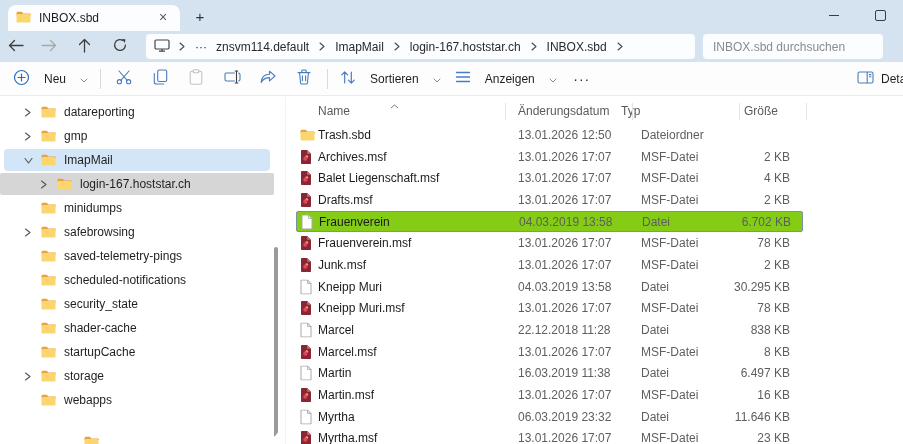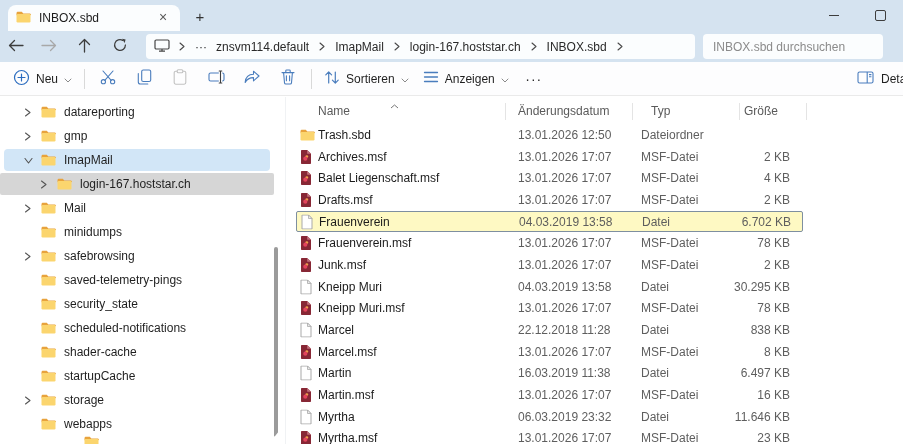--- a/index.html
+++ b/index.html
@@ -34,21 +34,21 @@
   .search input{
     width:100%;height:100%;border:none;background:transparent;outline:none;padding:0 10px;box-sizing:border-box;
     font-family:inherit;font-size:12px;color:#1f1f1f;
   }
   .search input::placeholder{color:#8b8b8b;}
   
   .toolbar{
     position:absolute;left:0;top:62px;right:0;height:34px;background:#fdfdfe;border-bottom:1px solid #eaeaea;
     display:flex;align-items:center;padding-left:6px;box-sizing:border-box;
   }
-  .tb-btn{height:29px;display:flex;align-items:center;gap:6px;padding:0 7px;border-radius:4px;color:#1f1f1f;}
+  .tb-btn{height:29px;display:flex;align-items:center;gap:14px;padding:0 7px;border-radius:4px;color:#1f1f1f;}
   .tb-icon-btn{width:36px;height:29px;display:flex;align-items:center;justify-content:center;border-radius:4px;}
   .tb-sep{width:1px;height:20px;background:#d9d9d9;margin:0 5px;}
   .tb-more{font-size:14px;letter-spacing:1px;color:#2a2a2a;}
   .tb-details{position:absolute;left:857px;top:0;height:34px;display:flex;align-items:center;gap:7px;}
   
   .main{position:absolute;left:0;top:97px;right:0;bottom:0;background:#fff;}
   .splitter{position:absolute;left:285px;top:0;bottom:0;width:1px;background:#f0f2f4;}
   
   .sidebar{position:absolute;left:0;top:0;bottom:0;width:284px;overflow:hidden;border-radius:29px;}
   .tree{position:absolute;left:0;top:3px;right:0;}
@@ -63,21 +63,21 @@
   .side-thumb{position:absolute;left:274px;top:150px;width:4px;height:192px;background:#9b9b9b;border-radius:2px;}
   .partial-folder{position:absolute;left:84px;top:339px;}
   
   .filelist{position:absolute;left:290px;top:0;right:0;bottom:0;overflow:hidden;}
   .list-header{position:absolute;left:0;top:3px;right:0;height:22px;color:#5a5a5a;}
   .hcell{position:absolute;top:4px;white-space:nowrap;}
   .hsep{position:absolute;top:3px;width:1px;height:17px;background:#e4e4e4;}
   .sort-ind{position:absolute;top:-2px;}
   .rows{position:absolute;left:0;top:27px;right:0;}
   .row{position:relative;height:21.7px;margin-left:6px;width:507px;box-sizing:border-box;border-radius:2px;}
-  .row.selected{background:#fef9c3;border:1px solid #7e8fa0;}
+  .row.selected{background:#84cc16;border:1px solid #7e8fa0;}
   .cell{position:absolute;top:50%;transform:translateY(-50%);white-space:nowrap;}
   .cell-icon{left:4px;display:flex;align-items:center;}
   .cell-name{left:22px;color:#1b1b1b;}
   .cell-date{left:222px;color:#5e5e5e;}
   .cell-type{left:345px;color:#5e5e5e;}
   .cell-size{left:410px;width:84px;text-align:right;color:#5e5e5e;}
 </style>
 </head>
 <body>
 
@@ -299,86 +299,72 @@
           </span>
           <span class="t-folder">
             <svg width="15" height="12" viewBox="0 0 15 12">
               <path d="M.5 3.4V2.2C.5 1.4 1.1.8 1.9.8h3.9l1.5 1.6h6.3c.7 0 1.3.6 1.3 1.3v.4H.5z" fill="#e8a33d"></path>
               <rect x=".5" y="3" width="14" height="8.5" rx="1.2" fill="#fbd56e"></rect>
             </svg>
           </span>
           <span class="t-label">login-167.hoststar.ch</span>
         </div>
         <div class="tree-item">
+          <span class="twisty"></span>
+          <span class="t-folder">
+            <svg width="15" height="12" viewBox="0 0 15 12">
+              <path d="M.5 3.4V2.2C.5 1.4 1.1.8 1.9.8h3.9l1.5 1.6h6.3c.7 0 1.3.6 1.3 1.3v.4H.5z" fill="#e8a33d"></path>
+              <rect x=".5" y="3" width="14" height="8.5" rx="1.2" fill="#fbd56e"></rect>
+            </svg>
+          </span>
+          <span class="t-label">minidumps</span>
+        </div>
+        <div class="tree-item">
           <span class="twisty">
             <svg width="7" height="9" viewBox="0 0 7 9">
               <path d="M1.5 1 6 4.5 1.5 8" fill="none" stroke="#555" stroke-width="1.1" stroke-linecap="round" stroke-linejoin="round"></path>
             </svg>
           </span>
           <span class="t-folder">
             <svg width="15" height="12" viewBox="0 0 15 12">
               <path d="M.5 3.4V2.2C.5 1.4 1.1.8 1.9.8h3.9l1.5 1.6h6.3c.7 0 1.3.6 1.3 1.3v.4H.5z" fill="#e8a33d"></path>
               <rect x=".5" y="3" width="14" height="8.5" rx="1.2" fill="#fbd56e"></rect>
             </svg>
           </span>
-          <span class="t-label">Mail</span>
+          <span class="t-label">safebrowsing</span>
         </div>
         <div class="tree-item">
           <span class="twisty"></span>
           <span class="t-folder">
             <svg width="15" height="12" viewBox="0 0 15 12">
               <path d="M.5 3.4V2.2C.5 1.4 1.1.8 1.9.8h3.9l1.5 1.6h6.3c.7 0 1.3.6 1.3 1.3v.4H.5z" fill="#e8a33d"></path>
               <rect x=".5" y="3" width="14" height="8.5" rx="1.2" fill="#fbd56e"></rect>
             </svg>
           </span>
-          <span class="t-label">minidumps</span>
-        </div>
-        <div class="tree-item">
-          <span class="twisty">
-            <svg width="7" height="9" viewBox="0 0 7 9">
-              <path d="M1.5 1 6 4.5 1.5 8" fill="none" stroke="#555" stroke-width="1.1" stroke-linecap="round" stroke-linejoin="round"></path>
-            </svg>
-          </span>
-          <span class="t-folder">
-            <svg width="15" height="12" viewBox="0 0 15 12">
-              <path d="M.5 3.4V2.2C.5 1.4 1.1.8 1.9.8h3.9l1.5 1.6h6.3c.7 0 1.3.6 1.3 1.3v.4H.5z" fill="#e8a33d"></path>
-              <rect x=".5" y="3" width="14" height="8.5" rx="1.2" fill="#fbd56e"></rect>
-            </svg>
-          </span>
-          <span class="t-label">safebrowsing</span>
+          <span class="t-label">saved-telemetry-pings</span>
         </div>
         <div class="tree-item">
           <span class="twisty"></span>
           <span class="t-folder">
             <svg width="15" height="12" viewBox="0 0 15 12">
               <path d="M.5 3.4V2.2C.5 1.4 1.1.8 1.9.8h3.9l1.5 1.6h6.3c.7 0 1.3.6 1.3 1.3v.4H.5z" fill="#e8a33d"></path>
               <rect x=".5" y="3" width="14" height="8.5" rx="1.2" fill="#fbd56e"></rect>
             </svg>
           </span>
-          <span class="t-label">saved-telemetry-pings</span>
+          <span class="t-label">scheduled-notifications</span>
         </div>
         <div class="tree-item">
           <span class="twisty"></span>
           <span class="t-folder">
             <svg width="15" height="12" viewBox="0 0 15 12">
               <path d="M.5 3.4V2.2C.5 1.4 1.1.8 1.9.8h3.9l1.5 1.6h6.3c.7 0 1.3.6 1.3 1.3v.4H.5z" fill="#e8a33d"></path>
               <rect x=".5" y="3" width="14" height="8.5" rx="1.2" fill="#fbd56e"></rect>
             </svg>
           </span>
           <span class="t-label">security_state</span>
-        </div>
-        <div class="tree-item">
-          <span class="twisty"></span>
-          <span class="t-folder">
-            <svg width="15" height="12" viewBox="0 0 15 12">
-              <path d="M.5 3.4V2.2C.5 1.4 1.1.8 1.9.8h3.9l1.5 1.6h6.3c.7 0 1.3.6 1.3 1.3v.4H.5z" fill="#e8a33d"></path>
-              <rect x=".5" y="3" width="14" height="8.5" rx="1.2" fill="#fbd56e"></rect>
-            </svg>
-          </span>
-          <span class="t-label">scheduled-notifications</span>
         </div>
         <div class="tree-item">
           <span class="twisty"></span>
           <span class="t-folder">
             <svg width="15" height="12" viewBox="0 0 15 12">
               <path d="M.5 3.4V2.2C.5 1.4 1.1.8 1.9.8h3.9l1.5 1.6h6.3c.7 0 1.3.6 1.3 1.3v.4H.5z" fill="#e8a33d"></path>
               <rect x=".5" y="3" width="14" height="8.5" rx="1.2" fill="#fbd56e"></rect>
             </svg>
           </span>
           <span class="t-label">shader-cache</span>
@@ -426,21 +412,21 @@
   </div>
   <div class="splitter"></div>
 
   <div class="filelist">
     <div class="list-header" id="list-header">
         <span class="hcell" style="left: 28px;">Name</span>
         <span class="sort-ind" style="left: 100px;"><svg width="9" height="5" viewBox="0 0 9 5">
             <path d="M1 4 4.5 1 8 4" fill="none" stroke="#777" stroke-width="1"></path>
           </svg></span>
         <span class="hcell" style="left: 228px;">Änderungsdatum</span>
-        <span class="hcell" style="left: 361px;">Typ</span>
+        <span class="hcell" style="left: 331px;">Typ</span>
         <span class="hcell" style="left: 454px;">Größe</span>
         <span class="hsep" style="left: 215px;"></span>
         <span class="hsep" style="left: 342px;"></span>
         <span class="hsep" style="left: 449px;"></span>
         <span class="hsep" style="left: 516px;"></span>
       </div>
     <div class="rows" id="rows">
         <div class="row">
           <span class="cell cell-icon">
             <svg width="15" height="12" viewBox="0 0 15 12">

